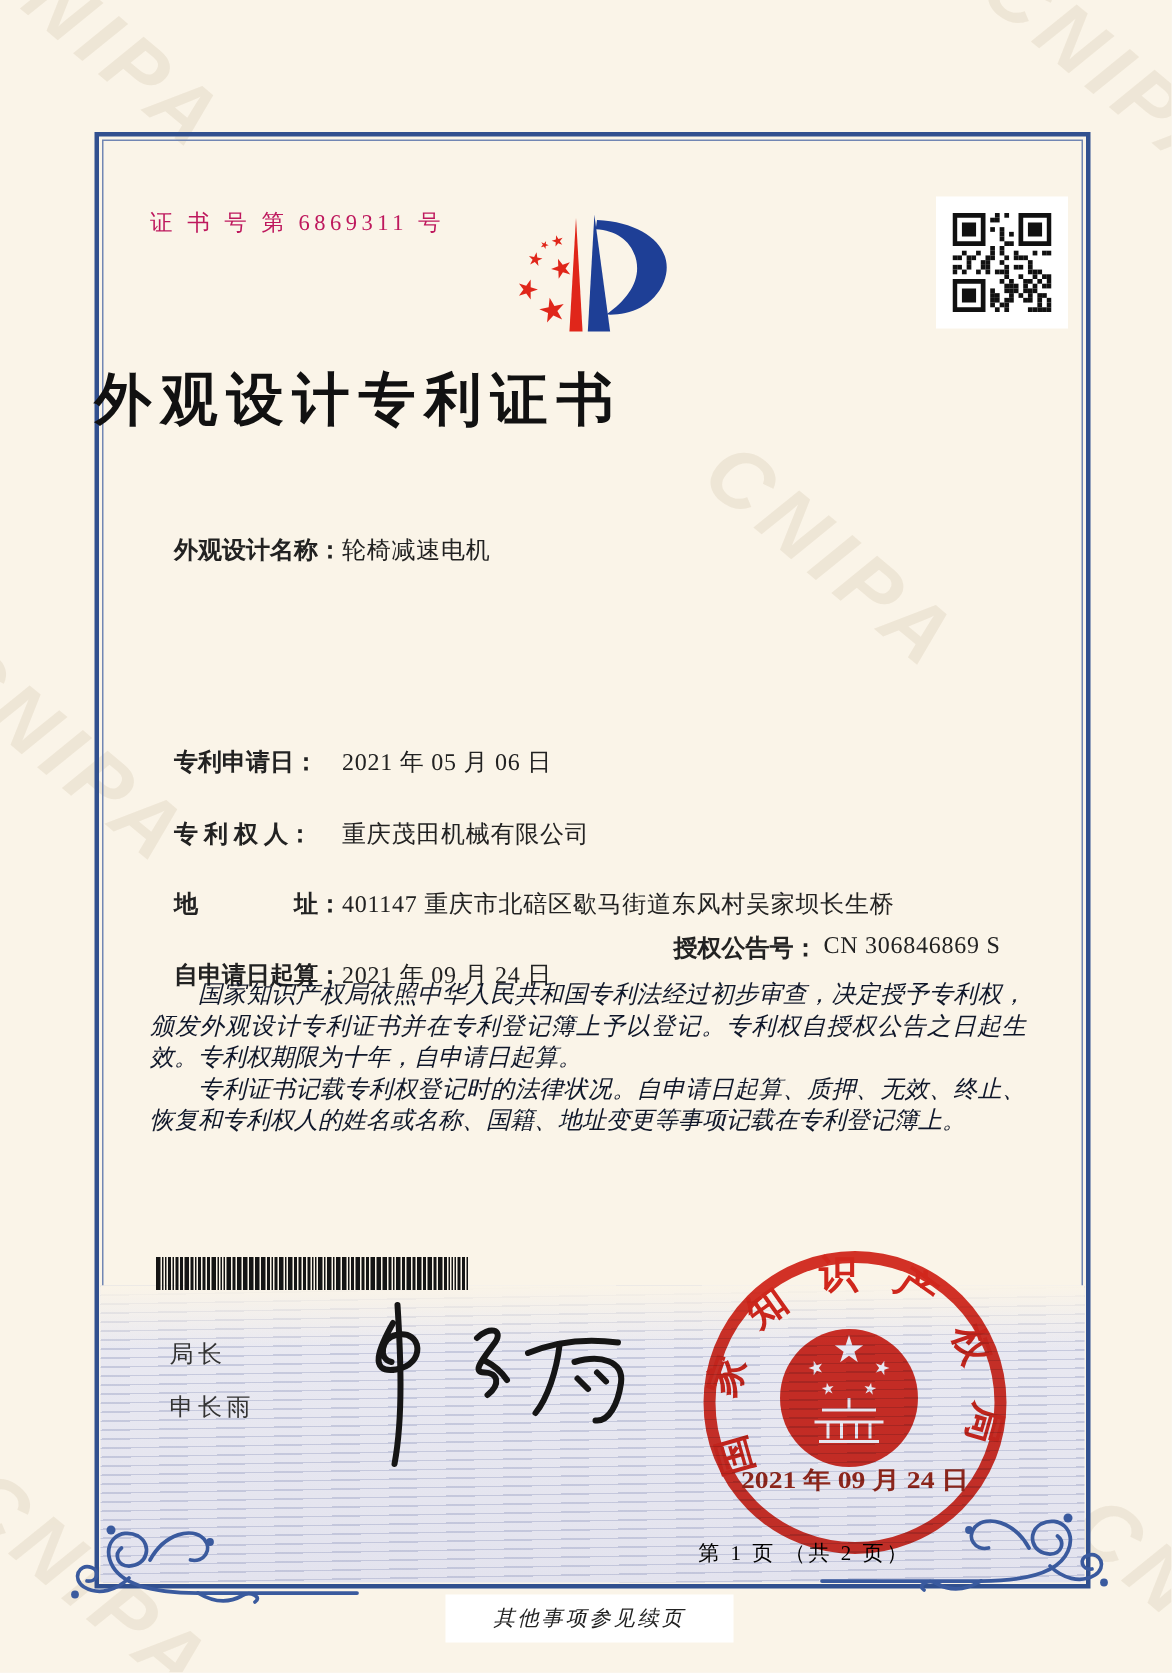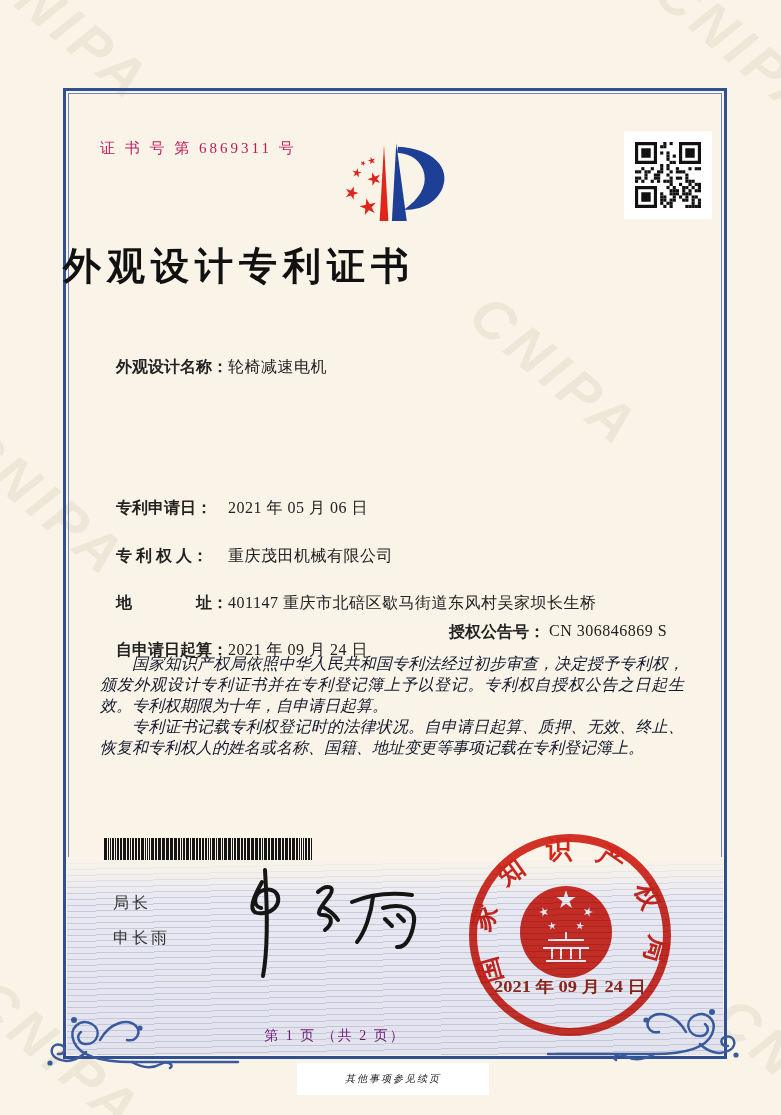--- a/index.html
+++ b/index.html
@@ -87,30 +87,30 @@
   }
   .sig-title{top:893px;}
   .sig-name{top:928px;text-align:center;}
   .signature{position:absolute;left:224px;top:862px;width:212px;height:122px;}
 
   
   .seal{position:absolute;left:458px;top:828px;width:218px;height:216px;mix-blend-mode:multiply;}
 
   
   .page-info{
-    position:absolute;left:63px;top:1027px;width:544px;text-align:center;
-    font-size:14px;letter-spacing:2px;color:#701a75;white-space:pre;
+    position:absolute;left:63px;top:1027px;width:544px;text-align:right;
+    font-size:14px;letter-spacing:2px;color:#000000;white-space:pre;
   }
   .flourish{position:absolute;pointer-events:none;}
   .flourish.left{left:40px;top:1008px;}
   .flourish.right{left:546px;top:1000px;transform:scaleX(-1);}
   .cont-box{
     position:absolute;left:297px;top:1063px;width:192px;height:32px;
     background:#ffffff;display:flex;align-items:center;justify-content:center;
-    font-size:10px;letter-spacing:2px;color:#222;font-style:italic;
+    font-size:14px;letter-spacing:2px;color:#222;font-style:italic;
   }
 </style>
 </head>
 <body>
 
 <div id="page">
 
   <div class="wm" style="left:-34px;top:-8px;">CNIPA</div>
   <div class="wm" style="left:640px;top:14px;">CNIPA</div>
   <div class="wm" style="left:455px;top:338px;">CNIPA</div>

